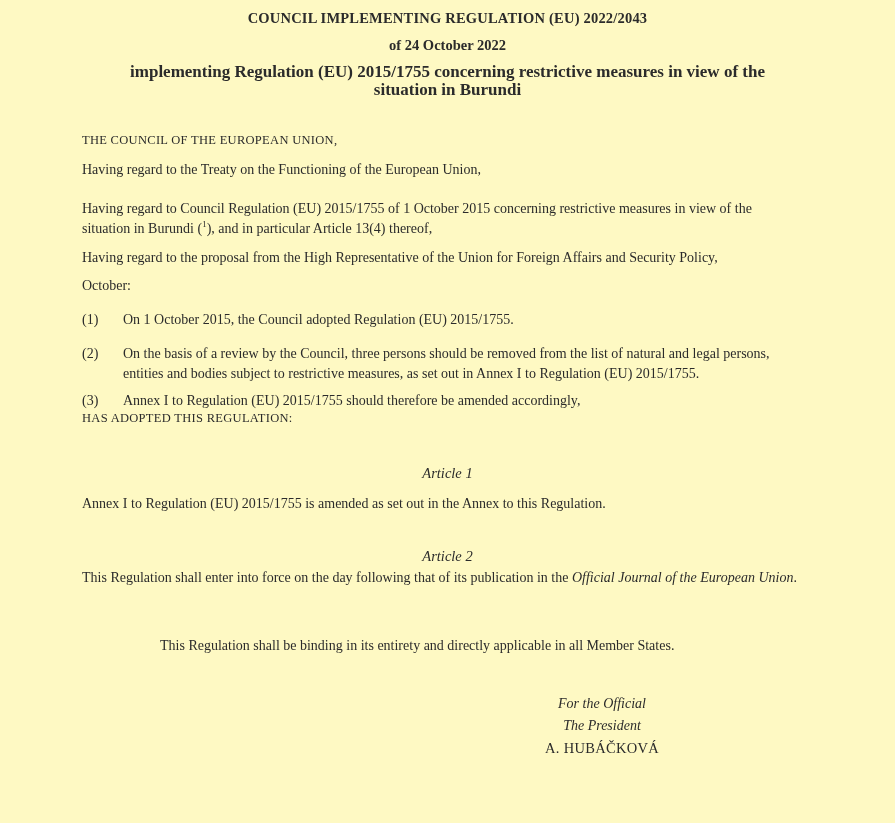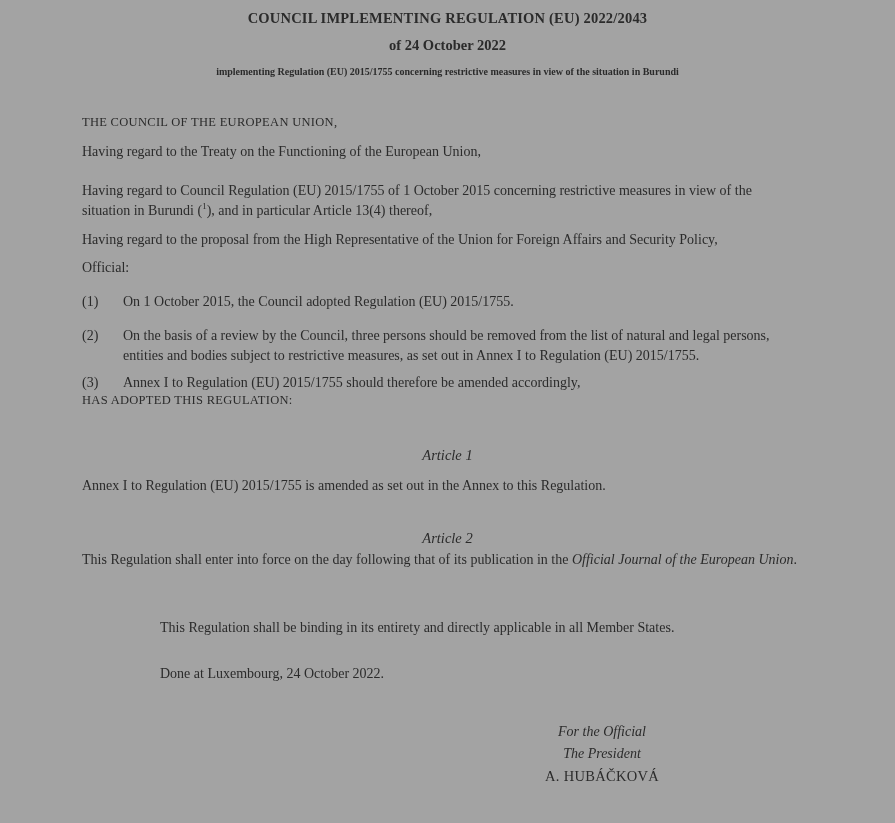--- a/index.html
+++ b/index.html
@@ -6,29 +6,29 @@
   html, body { width: 895px; height: 823px; overflow: hidden; }
   body {
     background: #fdfdfc;
     font-family: "Liberation Serif", "DejaVu Serif", serif;
     color: #2b2b2b;
   }
   .page {
     position: relative;
     width: 895px;
     height: 823px;
-    background: #a3a3a3;
+    background: #fef9c3;
     padding-top: 10px;
   }
   
   .title-block { text-align: center; font-weight: bold; }
   .title-line1 { font-size: 14.5px; line-height: 16px; letter-spacing: 0.2px; }
   .title-line2 { font-size: 14.5px; line-height: 16px; margin-top: 11px; }
   .title-line3 {
-    font-size: 10px; line-height: 18px; margin: 10px auto 0 auto;
+    font-size: 17px; line-height: 18px; margin: 10px auto 0 auto;
     max-width: 700px;
   }
   
   .bodytext { margin-left: 82px; width: 718px; font-size: 14px; line-height: 20px; }
   .caps-small { font-size: 12.5px; line-height: 14px; letter-spacing: 0.3px; }
   .p-opening   { margin-top: 34px; }
   .p-citation1 { margin-top: 13px; }
   .p-citation2 { margin-top: 19px; }
   .p-citation3 { margin-top: 9px; }
   .p-whereas   { margin-top: 8px; }
@@ -73,21 +73,21 @@
   </div>
 
   <p class="bodytext caps-small p-opening">THE COUNCIL OF THE EUROPEAN UNION,</p>
 
   <p class="bodytext p-citation1">Having regard to the Treaty on the Functioning of the European Union,</p>
 
   <p class="bodytext p-citation2"><span>Having regard to Council Regulation (EU) 2015/1755 of 1 October 2015 concerning restrictive measures in view of the situation in Burundi (</span><sup class="fn">1</sup><span>), and in particular Article 13(4) thereof,</span></p>
 
   <p class="bodytext p-citation3">Having regard to the proposal from the High Representative of the Union for Foreign Affairs and Security Policy,</p>
 
-  <p class="bodytext p-whereas">Official:</p>
+  <p class="bodytext p-whereas">October:</p>
 
   <div class="recital recital-1">
     <span class="num">(1)</span>
     <span class="txt">On 1 October 2015, the Council adopted Regulation (EU) 2015/1755.</span>
   </div>
   <div class="recital recital-2">
     <span class="num">(2)</span>
     <span class="txt">On the basis of a review by the Council, three persons should be removed from the list of natural and legal persons, entities and bodies subject to restrictive measures, as set out in Annex I to Regulation (EU) 2015/1755.</span>
   </div>
   <div class="recital recital-3">
@@ -98,21 +98,20 @@
   <p class="bodytext caps-small p-adoption">HAS ADOPTED THIS REGULATION:</p>
 
   <div class="article-heading article1-heading">Article 1</div>
   <p class="bodytext article1-text">Annex I to Regulation (EU) 2015/1755 is amended as set out in the Annex to this Regulation.</p>
 
   <div class="article-heading article2-heading">Article 2</div>
   <p class="bodytext article2-text"><span>This Regulation shall enter into force on the day following that of its publication in the </span><span class="journal-italic">Official Journal of the European Union</span><span>.</span></p>
 
   <p class="bodytext p-binding">This Regulation shall be binding in its entirety and directly applicable in all Member States.</p>
 
-  <p class="bodytext p-doneat">Done at Luxembourg, 24 October 2022.</p>
 
   <div class="signature-block">
     <div class="sig-italic">For the Official</div>
     <div class="sig-italic">The President</div>
     <div class="sig-name">A. HUBÁČKOVÁ</div>
   </div>
 
 </div>
 
 </body></html>

